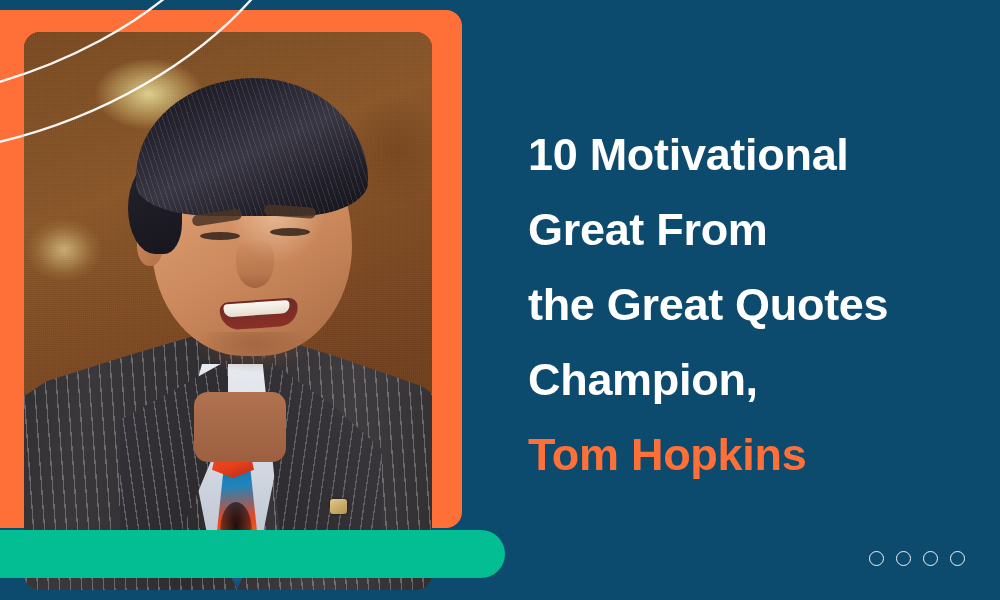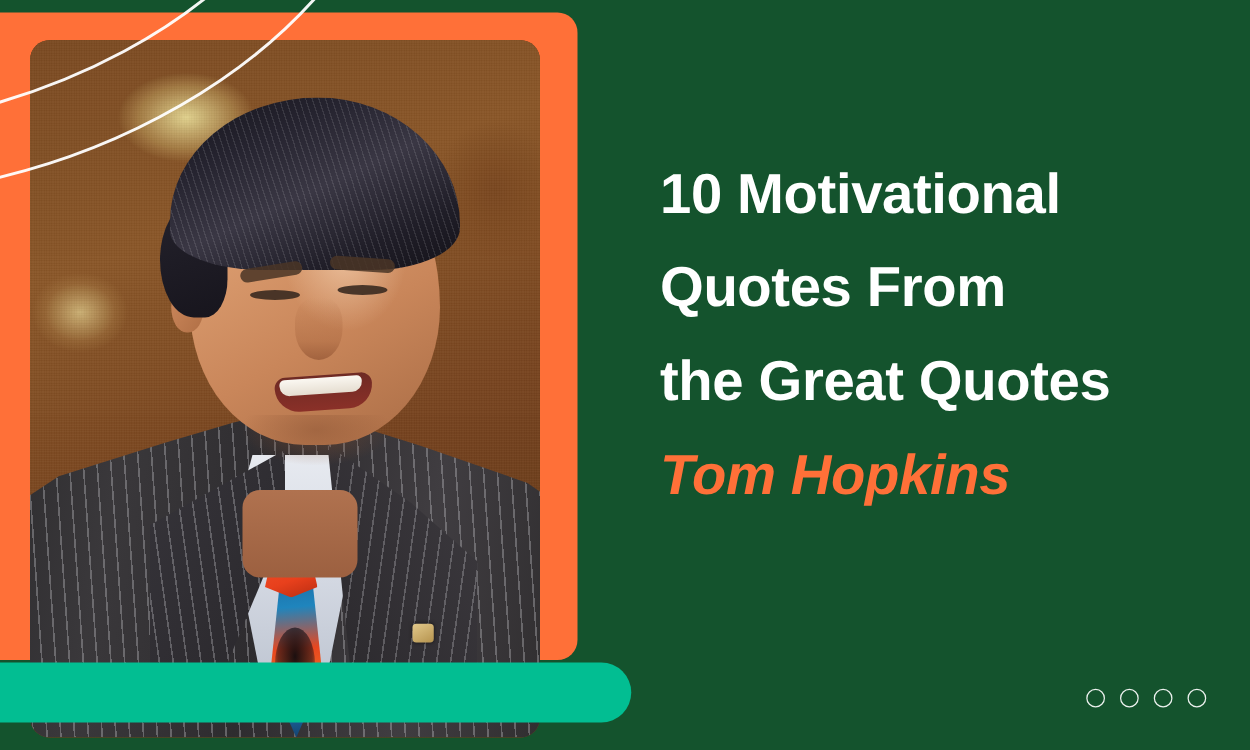--- a/index.html
+++ b/index.html
@@ -5,21 +5,21 @@
   html, body {
     margin: 0;
     padding: 0;
     background: #0f2f45;
   }
   #stage {
     position: relative;
     width: 1000px;
     height: 600px;
     overflow: hidden;
-    background: #14532d;
+    background: #0c4a6e;
     font-family: "Liberation Sans", sans-serif;
     -webkit-font-smoothing: antialiased;
   }
 
   
   .photo-frame {
     position: absolute;
     left: 0;
     top: 10px;
     width: 462px;
@@ -296,21 +296,21 @@
     left: 528px;
     top: 117px;
     width: 430px;
     font-size: 45px;
     font-weight: 700;
     line-height: 75px;
     letter-spacing: -0.3px;
     color: #ffffff;
   }
   .headline .line { display: block; white-space: nowrap; }
-  .headline .accent { color: #ff7038; font-style: italic; }
+  .headline .accent { color: #ff7038; }
 
   
   .dots {
     position: absolute;
     left: 869px;
     top: 551px;
     display: flex;
     gap: 12px;
   }
   .dot {
@@ -359,22 +359,23 @@
 
   <svg class="arcs" viewBox="0 0 520 260">
     <path d="M -40 92 C 60 70 150 22 205 -40" fill="none" stroke="#ffffff" stroke-width="2.4" opacity="0.95"></path>
     <path d="M -40 150 C 90 128 215 60 282 -40" fill="none" stroke="#ffffff" stroke-width="2.4" opacity="0.95"></path>
   </svg>
 
   <div class="green-bar"></div>
 
   <div class="headline">
     <span class="line">10 Motivational</span>
-    <span class="line">Quotes From</span>
+    <span class="line">Great From</span>
     <span class="line">the Great Quotes</span>
+    <span class="line">Champion,</span>
     <span class="line accent">Tom Hopkins</span>
   </div>
 
   <div class="dots">
     <span class="dot"></span>
     <span class="dot"></span>
     <span class="dot"></span>
     <span class="dot"></span>
   </div>
 

